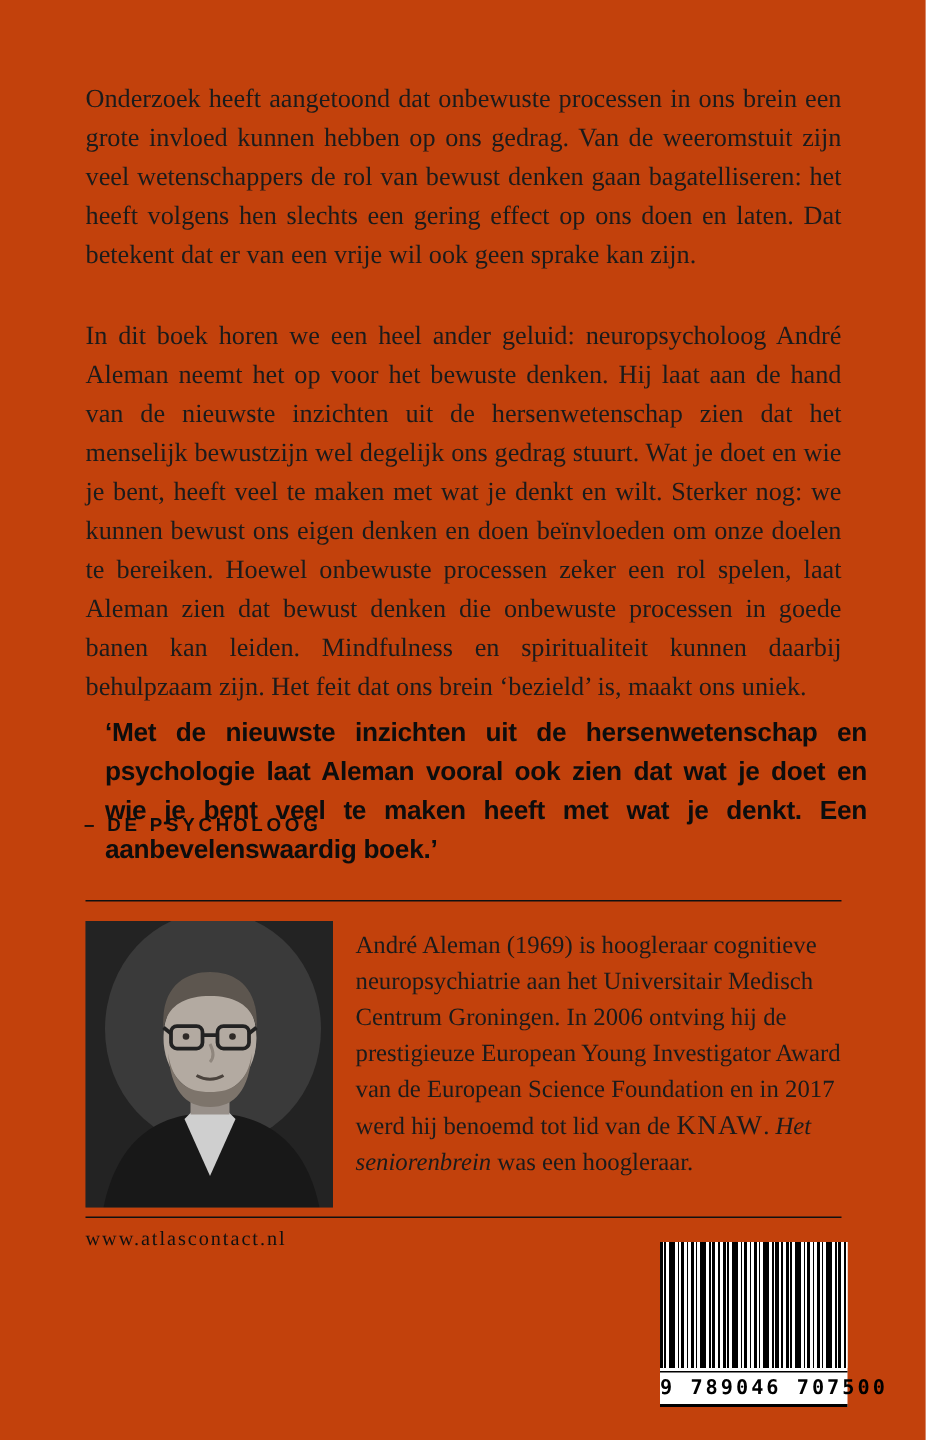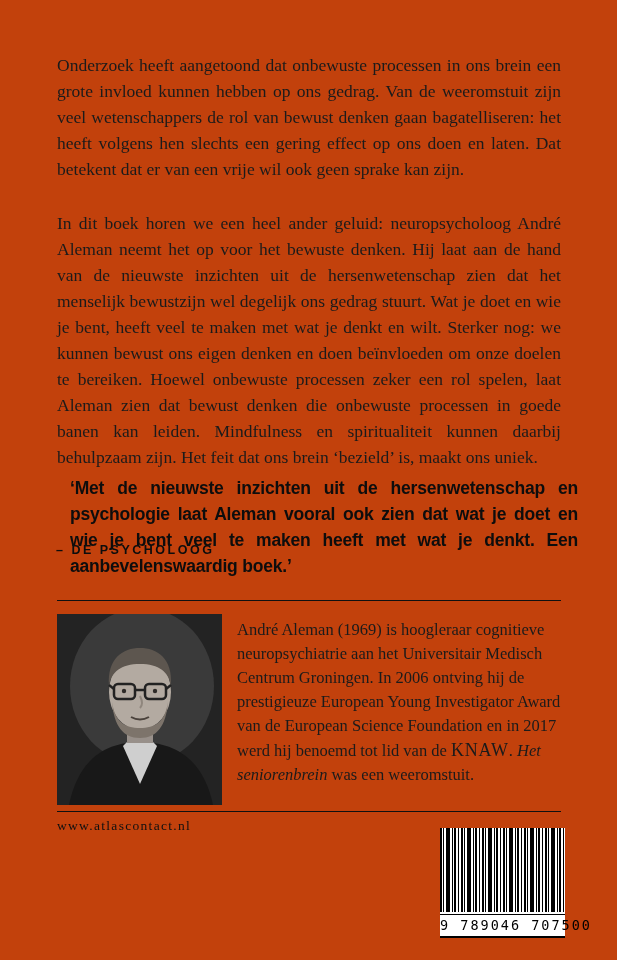--- a/index.html
+++ b/index.html
@@ -117,20 +117,21 @@
     margin-top: 2px;
     border-top: 1px solid #000;
     border-bottom: 2.5px solid #000;
     padding: 2px 0 3px 0;
     text-align: center;
     font-family: "DejaVu Sans Mono", monospace;
     font-size: 13.5px;
     letter-spacing: 2px;
     color: #000;
     white-space: nowrap;
+    font-weight: bold;
   }
 </style>
 </head>
 <body>
 
 <div class="cover">
 
   <p class="body-text p1">Onderzoek heeft aangetoond dat onbewuste processen in ons brein een grote invloed kunnen hebben op ons gedrag. Van de weeromstuit zijn veel wetenschappers de rol van bewust denken gaan bagatelliseren: het heeft volgens hen slechts een gering effect op ons doen en laten. Dat betekent dat er van een vrije wil ook geen sprake kan zijn.</p>
 
   <p class="body-text p2">In dit boek horen we een heel ander geluid: neuropsycholoog André Aleman neemt het op voor het bewuste denken. Hij laat aan de hand van de nieuwste inzichten uit de hersenwetenschap zien dat het menselijk bewustzijn wel degelijk ons gedrag stuurt. Wat je doet en wie je bent, heeft veel te maken met wat je denkt en wilt. Sterker nog: we kunnen bewust ons eigen denken en doen beïnvloeden om onze doelen te bereiken. Hoewel onbewuste processen zeker een rol spelen, laat Aleman zien dat bewust denken die onbewuste processen in goede banen kan leiden. Mindfulness en spiritualiteit kunnen daarbij behulpzaam zijn. Het feit dat ons brein ‘bezield’ is, maakt ons uniek.</p>
@@ -158,21 +159,21 @@
         <rect x="88" y="70" width="21" height="15" rx="4"></rect>
         <path d="M78 76 h10"></path>
         <path d="M57 75 L52 71"></path>
         <path d="M109 75 L114 71"></path>
       </g>
       <circle cx="67" cy="77" r="2.2" fill="#2e2a27"></circle>
       <circle cx="98" cy="77" r="2.2" fill="#2e2a27"></circle>
     </svg>
   </div>
 
-  <p class="bio"><span>André Aleman (1969) is hoogleraar cognitieve neuropsychiatrie aan het Universitair Medisch Centrum Groningen. In 2006 ontving hij de prestigieuze European Young Investigator Award van de European Science Foundation en in 2017 werd hij benoemd tot lid van de </span><span class="smallcaps">KNAW</span><span>. </span><i>Het seniorenbrein</i><span> was een weeromstuit.</span></p>
+  <p class="bio"><span>André Aleman (1969) is hoogleraar cognitieve neuropsychiatrie aan het Universitair Medisch Centrum Groningen. In 2006 ontving hij de prestigieuze European Young Investigator Award van de European Science Foundation en in 2017 werd hij benoemd tot lid van de </span><span class="smallcaps">KNAW</span><span>. </span><i>Het seniorenbrein</i><span> was een hoogleraar.</span></p>
 
   <hr class="rule rule-bottom">
 
   <div class="website">www.atlascontact.nl</div>
 
   <div class="barcode">
     <div class="barcode-bars"></div>
     <div class="barcode-number">9 789046 707500</div>
   </div>
 

